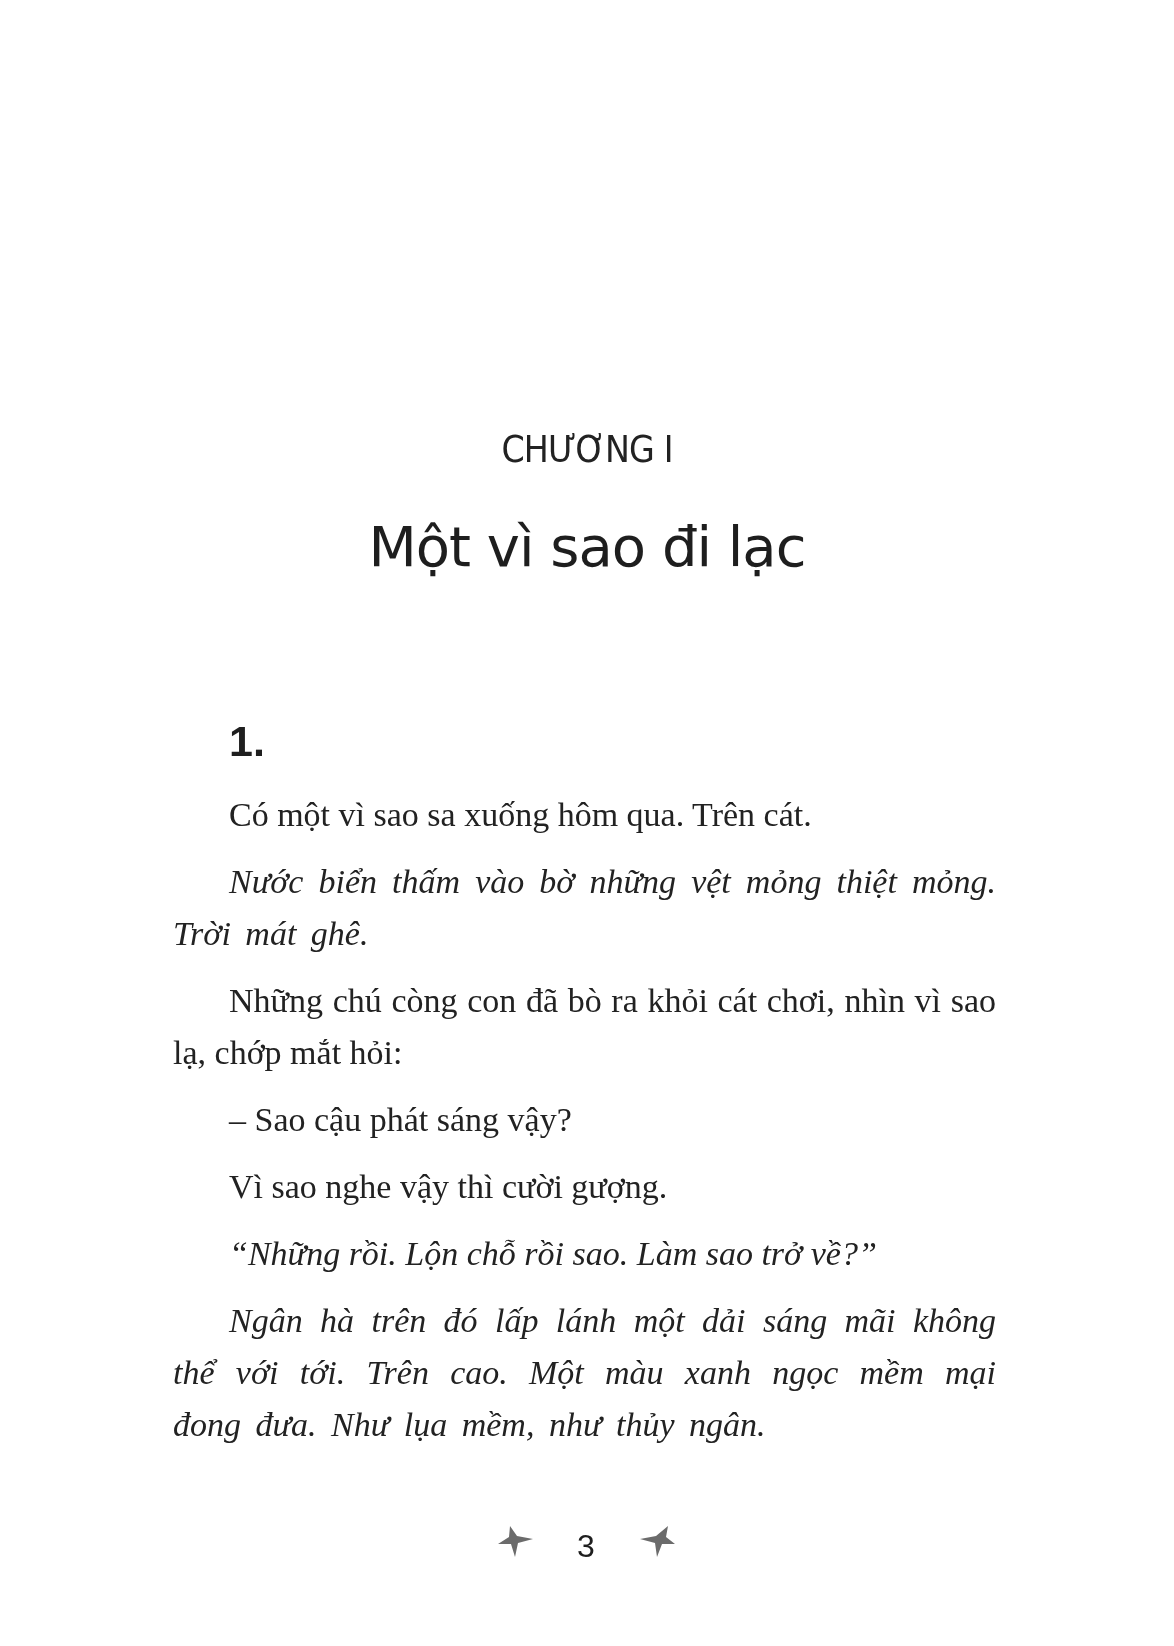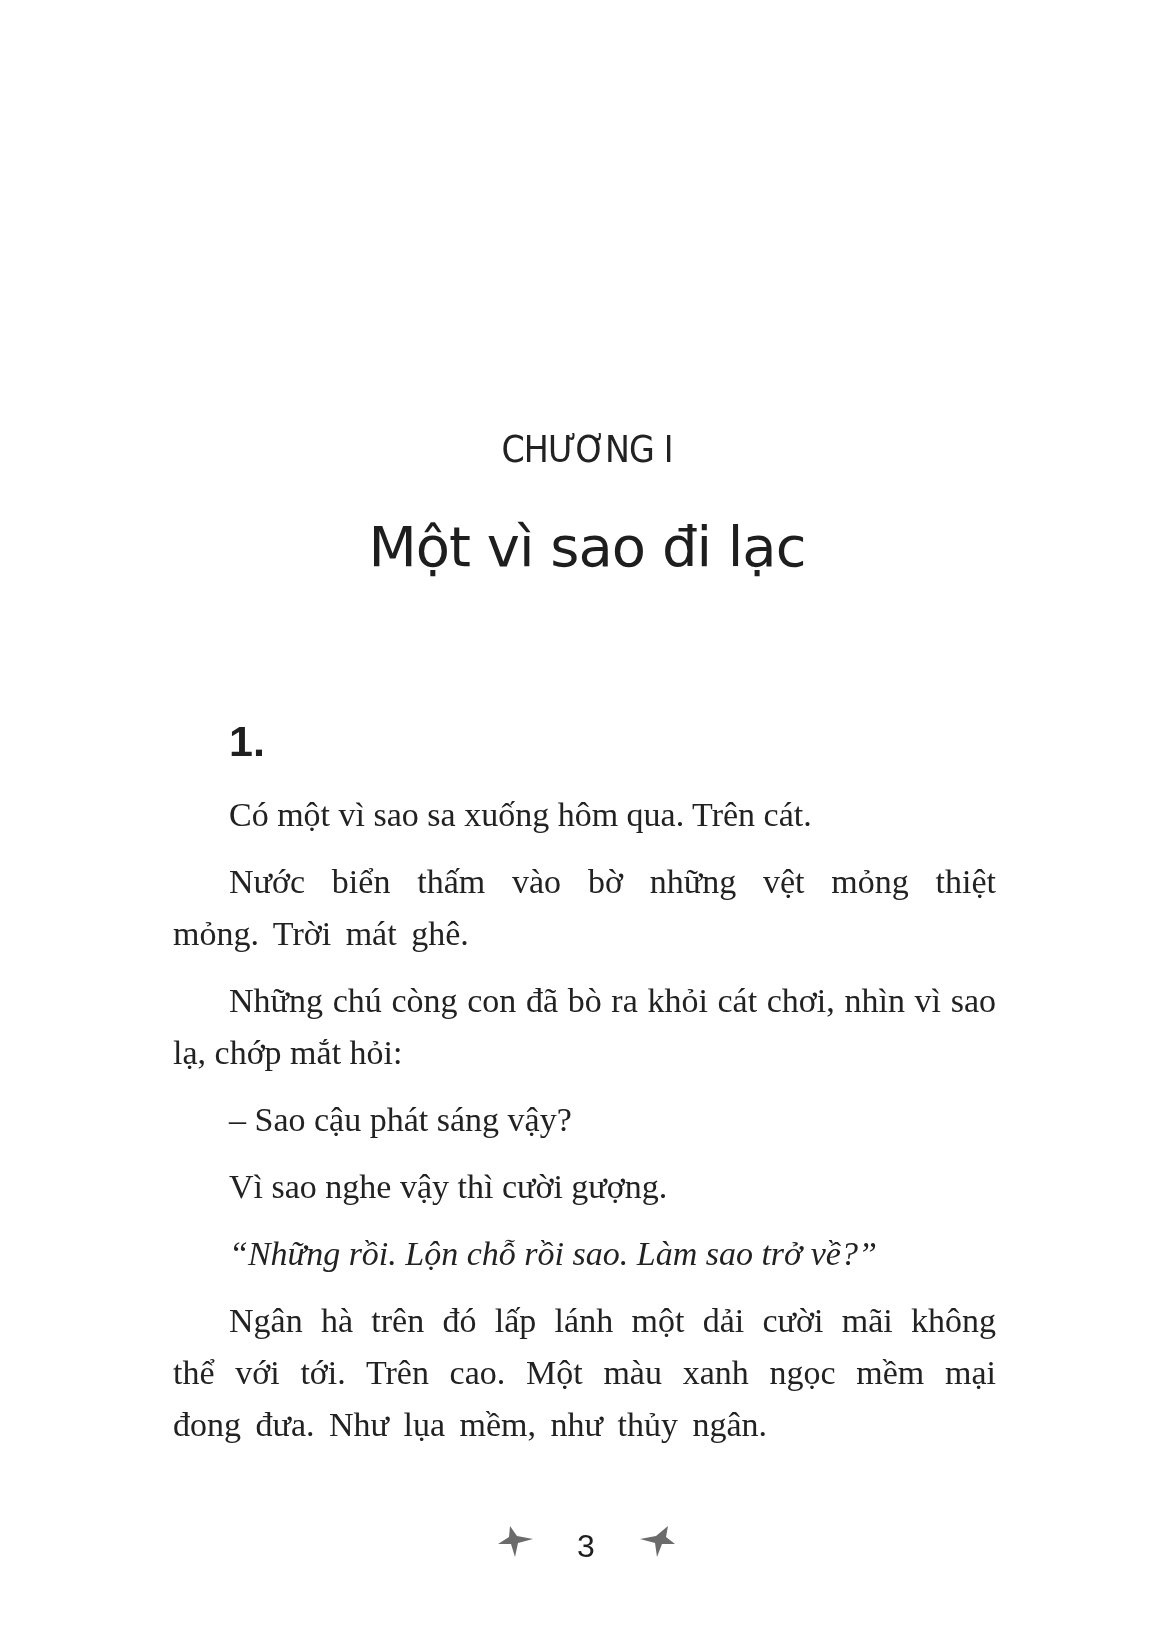--- a/index.html
+++ b/index.html
@@ -63,20 +63,21 @@
     margin: 0 8px 15px 0;
     text-indent: 56px;
     text-align: justify;
     text-align-last: left;
   }
   .body-text p.italic {
     font-style: italic;
   }
   .body-text p.spread {
     word-spacing: 6px;
+    font-style: italic;
   }
   .footer {
     position: absolute;
     left: 0;
     width: 1174px;
     top: 1520px;
     height: 42px;
   }
   .star {
     position: absolute;
@@ -107,21 +108,21 @@
 
 <div class="section-number">1.</div>
 
 <div class="body-text">
   <p>Có một vì sao sa xuống hôm qua. Trên cát.</p>
   <p class="spread">Nước biển thấm vào bờ những vệt mỏng thiệt mỏng. Trời mát ghê.</p>
   <p>Những chú còng con đã bò ra khỏi cát chơi, nhìn vì sao lạ, chớp mắt hỏi:</p>
   <p>– Sao cậu phát sáng vậy?</p>
   <p>Vì sao nghe vậy thì cười gượng.</p>
   <p class="italic">“Những rồi. Lộn chỗ rồi sao. Làm sao trở về?”</p>
-  <p class="spread">Ngân hà trên đó lấp lánh một dải cười mãi không thể với tới. Trên cao. Một màu xanh ngọc mềm mại đong đưa. Như lụa mềm, như thủy ngân.</p>
+  <p class="spread">Ngân hà trên đó lấp lánh một dải sáng mãi không thể với tới. Trên cao. Một màu xanh ngọc mềm mại đong đưa. Như lụa mềm, như thủy ngân.</p>
 </div>
 
 <div class="footer">
   <span class="star star-left">
     <svg width="36" height="34" viewBox="0 0 36 34">
       <polygon points="12,2 19,12 35,15 20,19 17,33 13,20 0,20 11,13" fill="#6b6b6b"></polygon>
     </svg>
   </span>
   <span class="page-number">3</span>
   <span class="star star-right">

